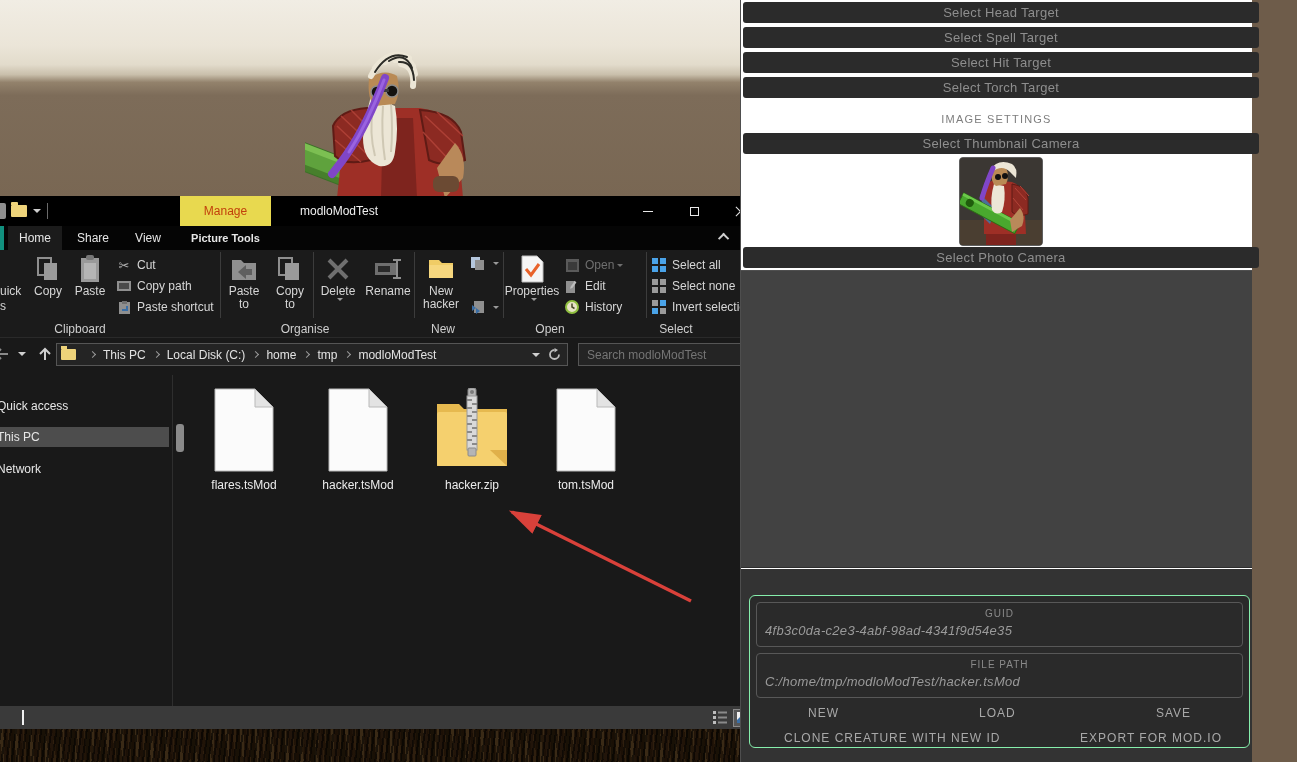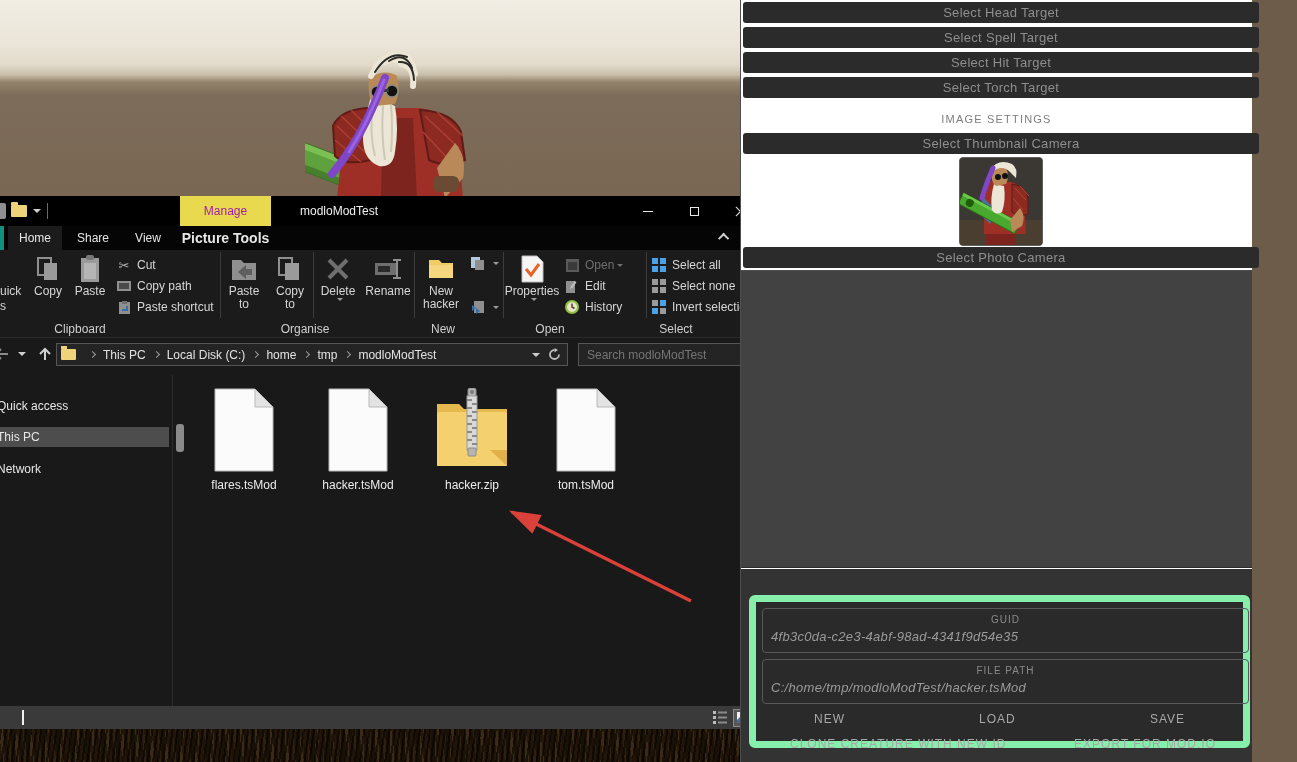--- a/index.html
+++ b/index.html
@@ -23,38 +23,38 @@
   
   .explorer{position:absolute;left:0;top:196px;width:763px;height:533px;background:#191919;z-index:20;}
   .titlebar{position:absolute;left:0;top:0;width:100%;height:30px;background:#000;}
   .qat{position:absolute;left:0;top:0;height:30px;display:flex;align-items:center;}
   .qat-cut{width:9px;height:16px;background:#8f8f8f;border-radius:2px;margin-right:5px;margin-left:-3px;}
   .qat-folder{width:16px;height:12px;position:relative;background:#eed37a;border-radius:1px;}
   .qat-folder::before{content:"";position:absolute;left:0;top:-3px;width:7px;height:3px;background:#eed37a;border-radius:1px 1px 0 0;}
   .caret-down{width:0;height:0;border-left:4px solid transparent;border-right:4px solid transparent;border-top:4px solid #cfcfcf;}
   .qat .caret-down{margin:0 6px;}
   .qat-sep{width:1px;height:16px;background:#6a6a6a;}
-  .manage-tab{position:absolute;left:180px;top:0;width:91px;height:30px;background:#e8d94f;color:#a21caf;
+  .manage-tab{position:absolute;left:180px;top:0;width:91px;height:30px;background:#e8d94f;color:#c2410c;
      display:flex;align-items:center;justify-content:center;font-size:12px;text-align:right;}
   .win-title{position:absolute;left:300px;top:0;height:30px;display:flex;align-items:center;color:#efefef;font-size:12px;}
   .win-controls{position:absolute;right:0;top:0;height:30px;display:flex;}
   .wc{width:46px;height:30px;display:flex;align-items:center;justify-content:center;}
   .wc-min{width:10px;height:1px;background:#e8e8e8;}
   .wc-max{width:9px;height:9px;border:1px solid #e8e8e8;}
   .wc-x{position:relative;width:11px;height:11px;}
   .wc-x::before,.wc-x::after{content:"";position:absolute;left:-1px;top:5px;width:13px;height:1px;background:#e8e8e8;}
   .wc-x::before{transform:rotate(45deg);}.wc-x::after{transform:rotate(-45deg);}
 
   .tabrow{position:absolute;left:0;top:30px;width:100%;height:24px;background:#050505;}
   .file-sliver{position:absolute;left:0;top:0;width:4px;height:24px;background:#11907e;}
   .tab{position:absolute;top:0;height:24px;display:flex;align-items:center;justify-content:center;color:#e6e6e6;font-size:12px;}
   .tab-home{left:8px;width:54px;background:#1b1b1b;}
   .tab-share{left:68px;width:50px;}
   .tab-view{left:124px;width:48px;}
-  .tab-pict{left:180px;width:91px;font-weight:bold;font-size:14px;}
+  .tab-pict{left:180px;width:91px;font-weight:bold;font-size:11px;}
   .ribbon-chevron{position:absolute;right:34px;top:7px;width:8px;height:8px;border-left:2px solid #cfcfcf;border-top:2px solid #cfcfcf;transform:rotate(45deg) translateY(2px);}
   .help-btn{position:absolute;right:6px;top:3px;width:17px;height:17px;border-radius:50%;background:#2e7cd6;color:#fff;
      display:flex;align-items:center;justify-content:center;font-size:11px;font-weight:bold;}
 
   .ribbon{position:absolute;left:0;top:54px;width:100%;height:72px;background:#1b1b1b;display:flex;}
   .grp-sep{width:1px;height:66px;background:#3c3c3c;margin-top:2px;}
   .rib-labels{position:absolute;left:0;top:126px;width:100%;height:16px;background:#1b1b1b;border-bottom:1px solid #2a2a2a;}
   .rib-label{position:absolute;top:0;transform:translateX(-50%);color:#cfcfcf;font-size:12px;}
 
   .rbtn{display:flex;flex-direction:column;align-items:center;padding-top:5px;color:#d6d6d6;font-size:12px;line-height:13px;text-align:center;}
@@ -96,21 +96,21 @@
   .sb-view2{width:22px;height:18px;background:#565656;border:1px solid #8a8a8a;display:flex;align-items:center;justify-content:center;}
 
   
   .right-panel{position:absolute;left:740px;top:0;width:512px;height:762px;background:#ffffff;border-left:1px solid #4e4e4e;z-index:20;}
   .rp-btn{position:absolute;left:2px;width:516px;height:21px;background:#2b2b2b;border-radius:3px;
      display:flex;align-items:center;justify-content:center;color:#8e8e8e;font-size:13px;letter-spacing:.3px;}
   .rp-header{position:absolute;left:0;width:100%;text-align:center;color:#7e7e7e;font-size:11px;letter-spacing:1.2px;}
   .thumb-box{position:absolute;left:218px;top:157px;width:84px;height:89px;border:1px solid #5f5f5f;border-radius:4px;overflow:hidden;background:#36322d;}
   .viewport{position:absolute;left:0;top:270px;width:100%;height:298px;background:#424242;border-top:1px solid #4f4f4f;border-bottom:1px solid #2d2d2d;}
   .rp-bottom{position:absolute;left:0;top:569px;width:100%;height:193px;background:#333;}
-  .io-box{position:absolute;left:8px;top:26px;width:501px;height:153px;background:#2a2a2a;border:7px solid #86efac;border-radius:6px;}
+  .io-box{position:absolute;left:8px;top:26px;width:501px;height:153px;background:#2a2a2a;border:1px solid #86efac;border-radius:6px;}
   .io-field{position:absolute;left:6px;width:487px;height:45px;border:1px solid #585858;border-radius:4px;}
   .io-label{display:block;text-align:center;color:#8a8a8a;font-size:10px;letter-spacing:1px;margin-top:5px;}
   .io-value{display:block;color:#9a9a9a;font-size:13px;font-style:italic;margin:4px 0 0 8px;letter-spacing:.3px;}
   .act-row{position:absolute;left:0;width:100%;display:flex;justify-content:space-between;color:#a8a8a8;font-size:12px;letter-spacing:1px;}
   .act{cursor:default;}
 
   
   svg{display:block;}
 </style>
 </head>

